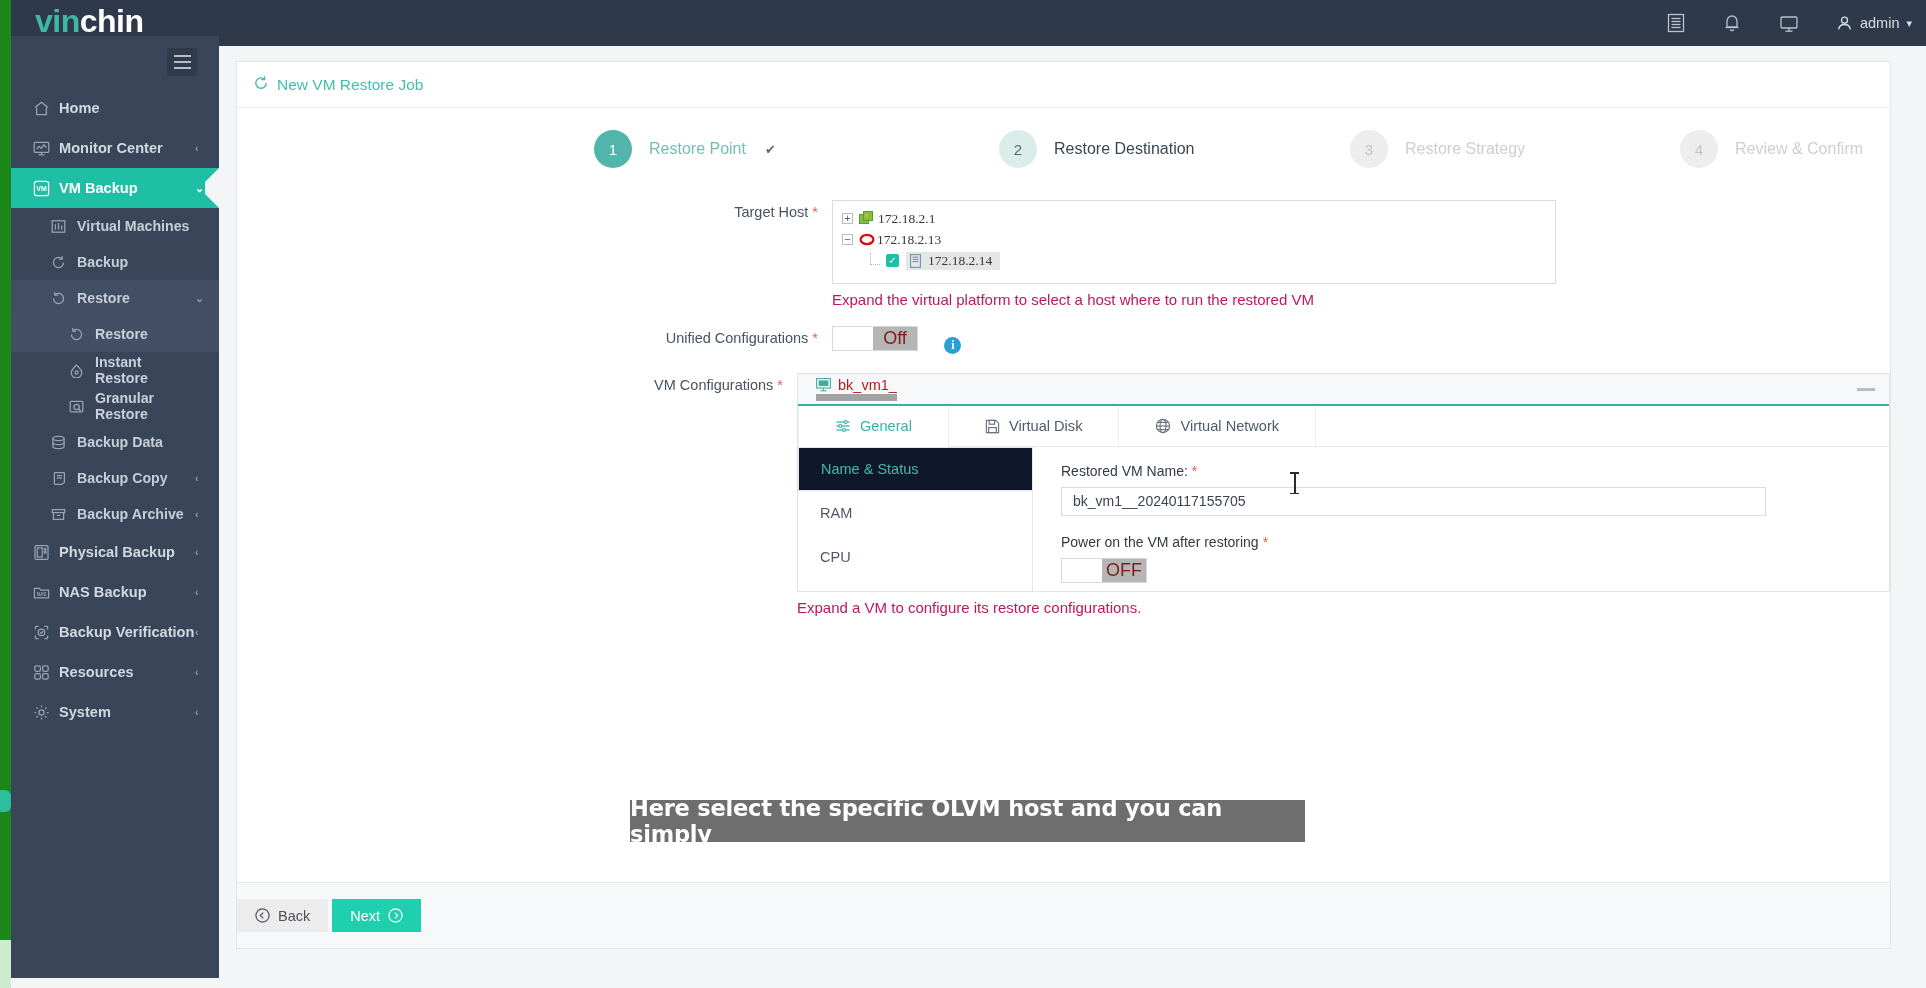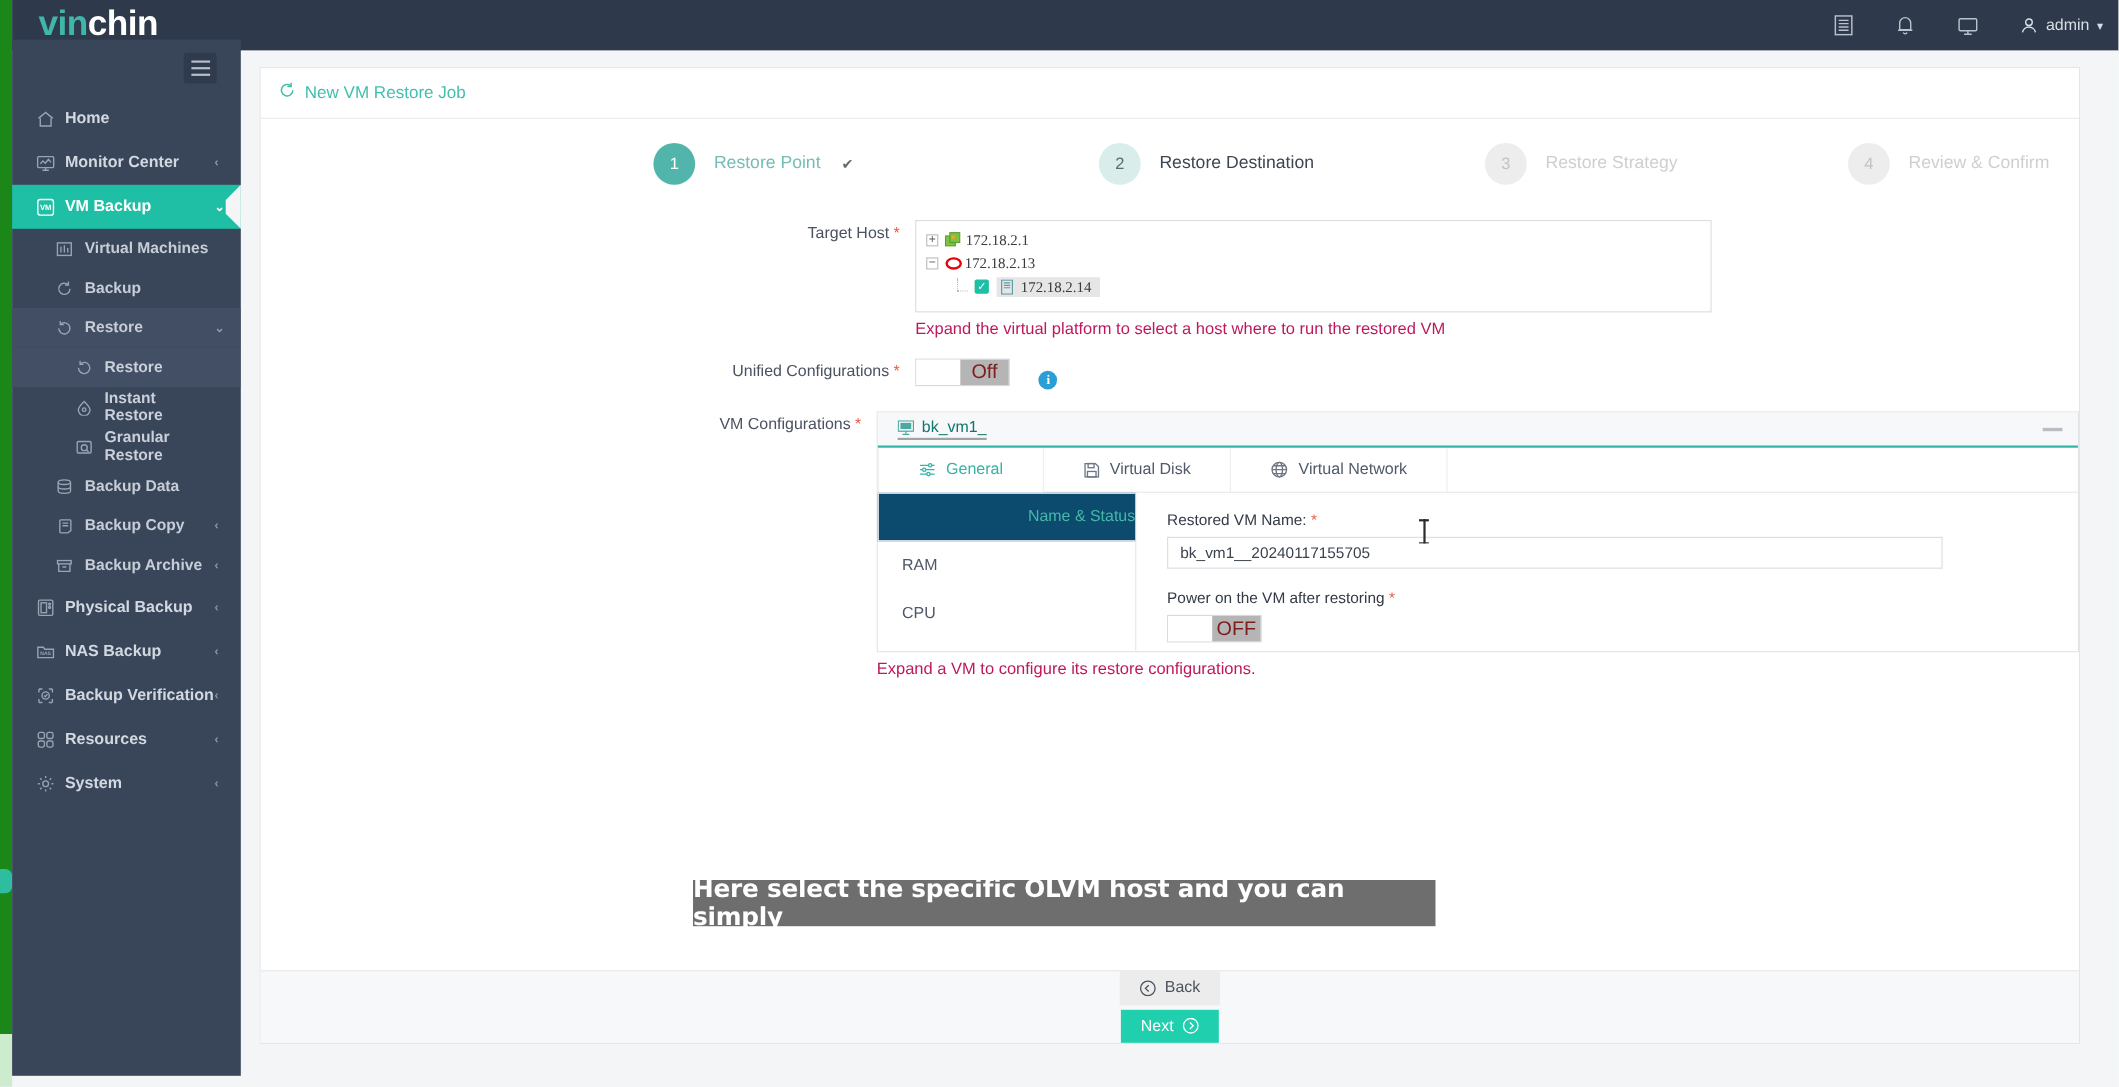--- a/index.html
+++ b/index.html
@@ -134,56 +134,56 @@
     font-size:12px; font-weight:bold; font-family:"Liberation Serif",serif; margin-left:22px; vertical-align:middle;
   }
 
   
   .vmpanel { width:1093px; border:1px solid #e1e3e6; background:#fff; }
   .vmpanel-head {
     height:32px; background:#f7f8f9; border-bottom:2px solid #2fb5a5;
     display:flex; align-items:center; padding-left:18px; position:relative;
   }
   .vmpanel-head .vmname {
-    font-size:14.5px; color:#0f766e; display:flex; align-items:center; gap:7px;
-    border-bottom:2px solid #a3a3a3; padding-bottom:1px;
+    font-size:14.5px; color:#b91c1c; display:flex; align-items:center; gap:7px;
+    border-bottom:7px solid #a3a3a3; padding-bottom:1px;
   }
   .minbtn { position:absolute; right:14px; top:9px; width:18px; height:12px; display:flex; align-items:center; }
   .minbtn i { width:18px; height:3px; background:#b9bcc0; display:block; }
 
   .tabs { display:flex; height:41px; border-bottom:1px solid #e6e8ea; }
   .tab {
     display:flex; align-items:center; gap:9px; padding:0 36px; font-size:14.6px;
     color:#505a68; border-right:1px solid #eceef0;
   }
   .tab:first-child { border-left:1px solid #eceef0; }
   .tab.active { color:#35b3a4; background:#fff; border-bottom:1px solid #fff; margin-bottom:-1px; }
   .tab .ti { color:#6c7684; display:flex; }
   .tab.active .ti { color:#35b3a4; }
 
   .tabbody { display:flex; height:144px; }
   .subnav { width:235px; border-right:1px solid #e4e6e9; }
   .subnav .sn {
     height:44px; display:flex; align-items:center; padding-left:22px;
     font-size:14.5px; color:#4f5766;
   }
-  .subnav .sn.active { color:#45b8aa; background:#0c4a6e; border:1px solid #e4e6e9; border-right:none;justify-content:flex-end; }
+  .subnav .sn.active { color:#45b8aa; background:#0f172a; border:1px solid #e4e6e9; border-right:none; }
   .pane { flex:1; padding:16px 0 0 28px; }
   .flab { font-size:14px; color:#333a45; margin-bottom:8px; }
   .ftext {
     width:705px; height:29px; border:1px solid #d9dce0; background:#fff;
     font-size:14px; color:#3c434e; padding:0 11px; line-height:27px;
   }
   .spacer18 { height:18px; }
 
   
   .footbar {
     position:absolute; left:0; bottom:0; width:100%; height:66px;
     background:#f7f8f9; border-top:1px solid #e6e8ea;
-    display:flex; align-items:center; gap:4px;flex-direction:column;
+    display:flex; align-items:center; gap:4px;
   }
   .btn {
     height:33px; display:inline-flex; align-items:center; gap:8px;
     padding:0 18px; font-size:14.5px; cursor:default;
   }
   .btn.back { background:#ececec; color:#4c535d; }
   .btn.next { background:#1fcfae; color:#ffffff; }
 
   .caption {
     position:absolute; left:630px; top:800px; width:675px; height:42px;

